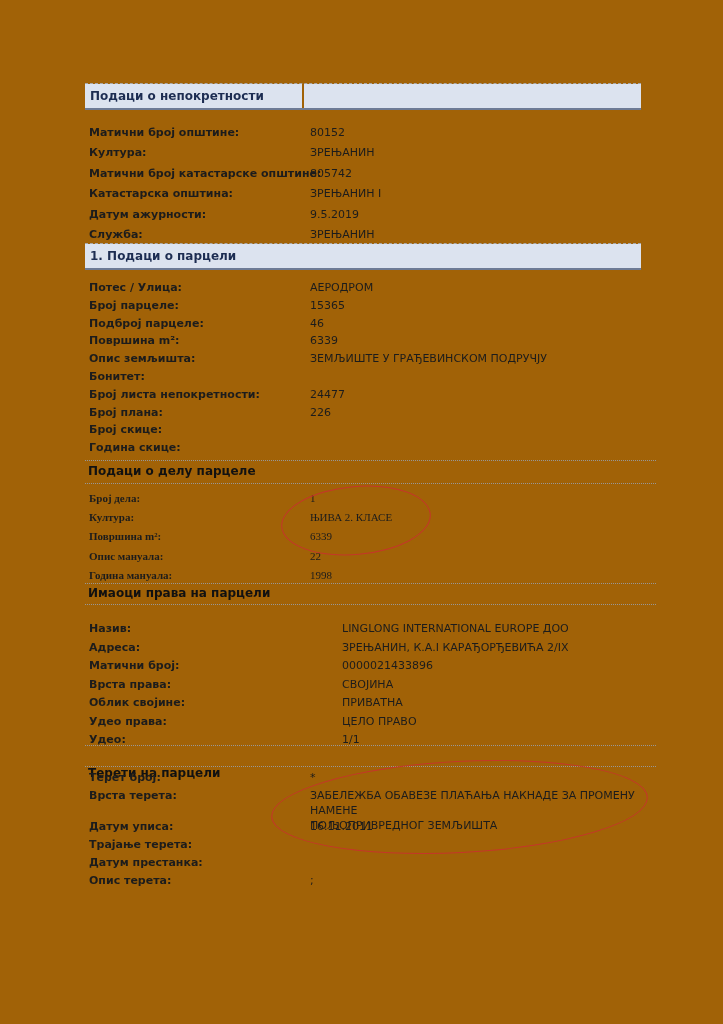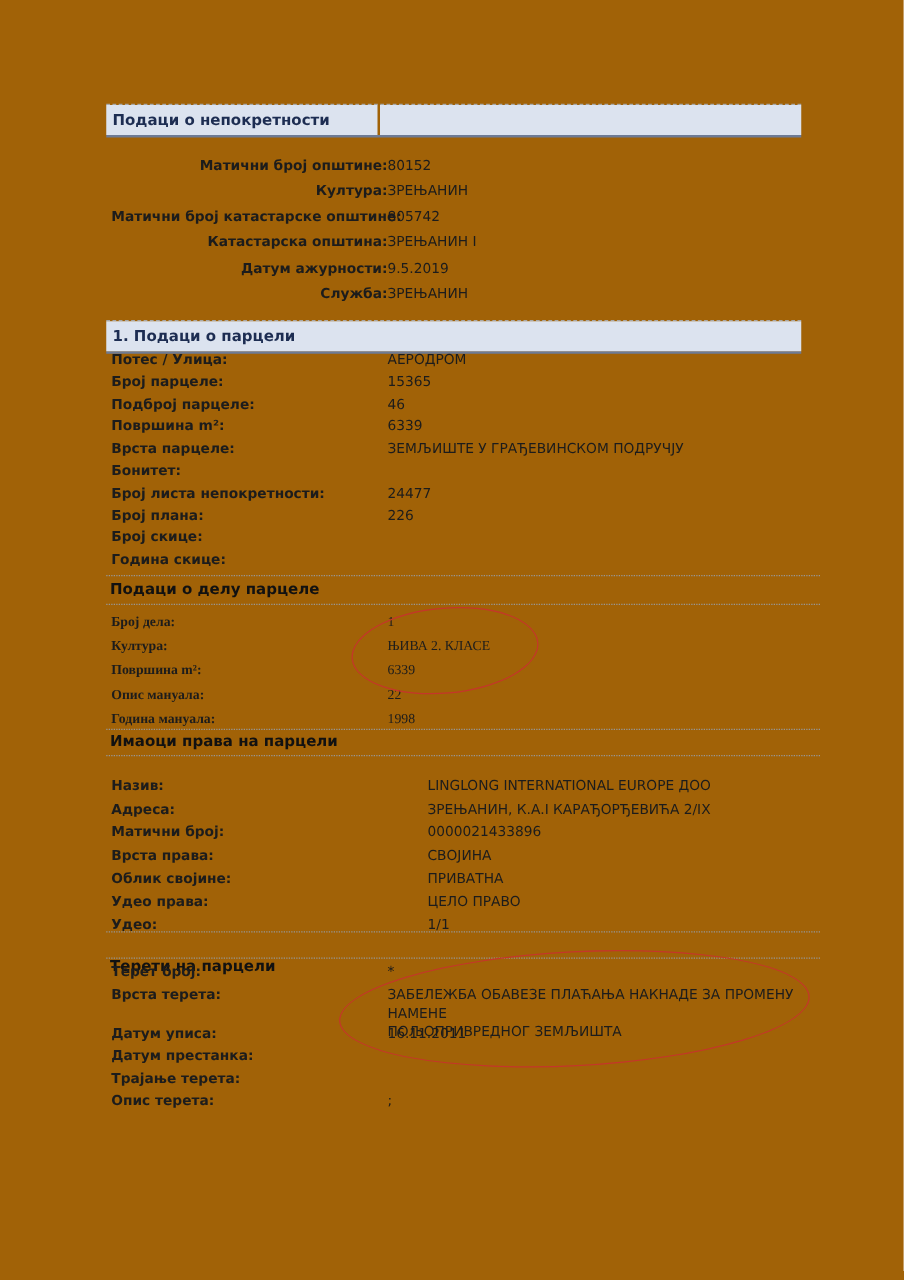--- a/index.html
+++ b/index.html
@@ -18,21 +18,21 @@
   .sep{position:absolute;left:85px;width:571px;border-top:1px dotted #979797;height:0;}
   
   .subtitle{position:absolute;left:88px;font-size:12px;font-weight:bold;color:#111;
             white-space:nowrap;}
   
   .rows{position:absolute;left:85px;width:600px;}
   .row{display:flex;align-items:flex-start;padding-top:2px;box-sizing:border-box;}
   .lbl{flex:none;width:221px;padding-left:4px;font-size:11px;font-weight:bold;
        line-height:15px;white-space:nowrap;}
   .val{font-size:11px;line-height:15px;white-space:pre-line;}
-  .s1 .row{height:20.4px;text-align:right;}
+  .s1 .row{height:20.4px;}
   .s2 .row{height:17.8px;}
   .s3 .row{height:19.2px;font-family:Liberation Serif, serif;}
   .s4 .row{height:18.5px;gap:32px;}
   .s5 .row{height:18px;}
   .s5 .row.tall{height:31px;}
   
   .ellipse{position:absolute;border:1.5px solid #c4372a;border-radius:50%;
            background:transparent;}
   .e1{left:281px;top:486px;width:148px;height:67px;transform:rotate(-5deg);}
   .e2{left:271px;top:761px;width:375px;height:90px;transform:rotate(-3deg);}
@@ -69,21 +69,21 @@
     <div class="row">
         <span class="lbl">Датум ажурности:</span>
         <span class="val">9.5.2019</span>
       </div>
     <div class="row">
         <span class="lbl">Служба:</span>
         <span class="val">ЗРЕЊАНИН</span>
       </div>
   </div>
 
-  <div class="bar" style="top:256px;">
+  <div class="bar" style="top:243px;">
     <div class="bar-cell full">
       <span class="bar-title">1. Подаци о парцели</span>
     </div>
   </div>
 
   <div class="rows s2" style="top:278px;">
     <div class="row">
         <span class="lbl">Потес / Улица:</span>
         <span class="val">АЕРОДРОМ</span>
       </div>
@@ -93,21 +93,21 @@
       </div>
     <div class="row">
         <span class="lbl">Подброј парцеле:</span>
         <span class="val">46</span>
       </div>
     <div class="row">
         <span class="lbl">Површина m²:</span>
         <span class="val">6339</span>
       </div>
     <div class="row">
-        <span class="lbl">Врста парцеле:</span>
+        <span class="lbl">Опис земљишта:</span>
         <span class="val">ЗЕМЉИШТЕ У ГРАЂЕВИНСКОМ ПОДРУЧЈУ</span>
       </div>
     <div class="row">
         <span class="lbl">Бонитет:</span>
         <span class="val"></span>
       </div>
     <div class="row">
         <span class="lbl">Број листа непокретности:</span>
         <span class="val">24477</span>
       </div>
@@ -196,25 +196,25 @@
     <div class="row tall">
         <span class="lbl">Врста терета:</span>
         <span class="val">ЗАБЕЛЕЖБА ОБАВЕЗЕ ПЛАЋАЊА НАКНАДЕ ЗА ПРОМЕНУ НАМЕНЕ
 ПОЉОПРИВРЕДНОГ ЗЕМЉИШТА</span>
       </div>
     <div class="row">
         <span class="lbl">Датум уписа:</span>
         <span class="val">16.11.2011</span>
       </div>
     <div class="row">
+        <span class="lbl">Трајање терета:</span>
+        <span class="val"></span>
+      </div>
+    <div class="row">
         <span class="lbl">Датум престанка:</span>
-        <span class="val"></span>
-      </div>
-    <div class="row">
-        <span class="lbl">Трајање терета:</span>
         <span class="val"></span>
       </div>
     <div class="row">
         <span class="lbl">Опис терета:</span>
         <span class="val">;</span>
       </div>
   </div>
 
   <div class="ellipse e1"></div>
   <div class="ellipse e2"></div>

